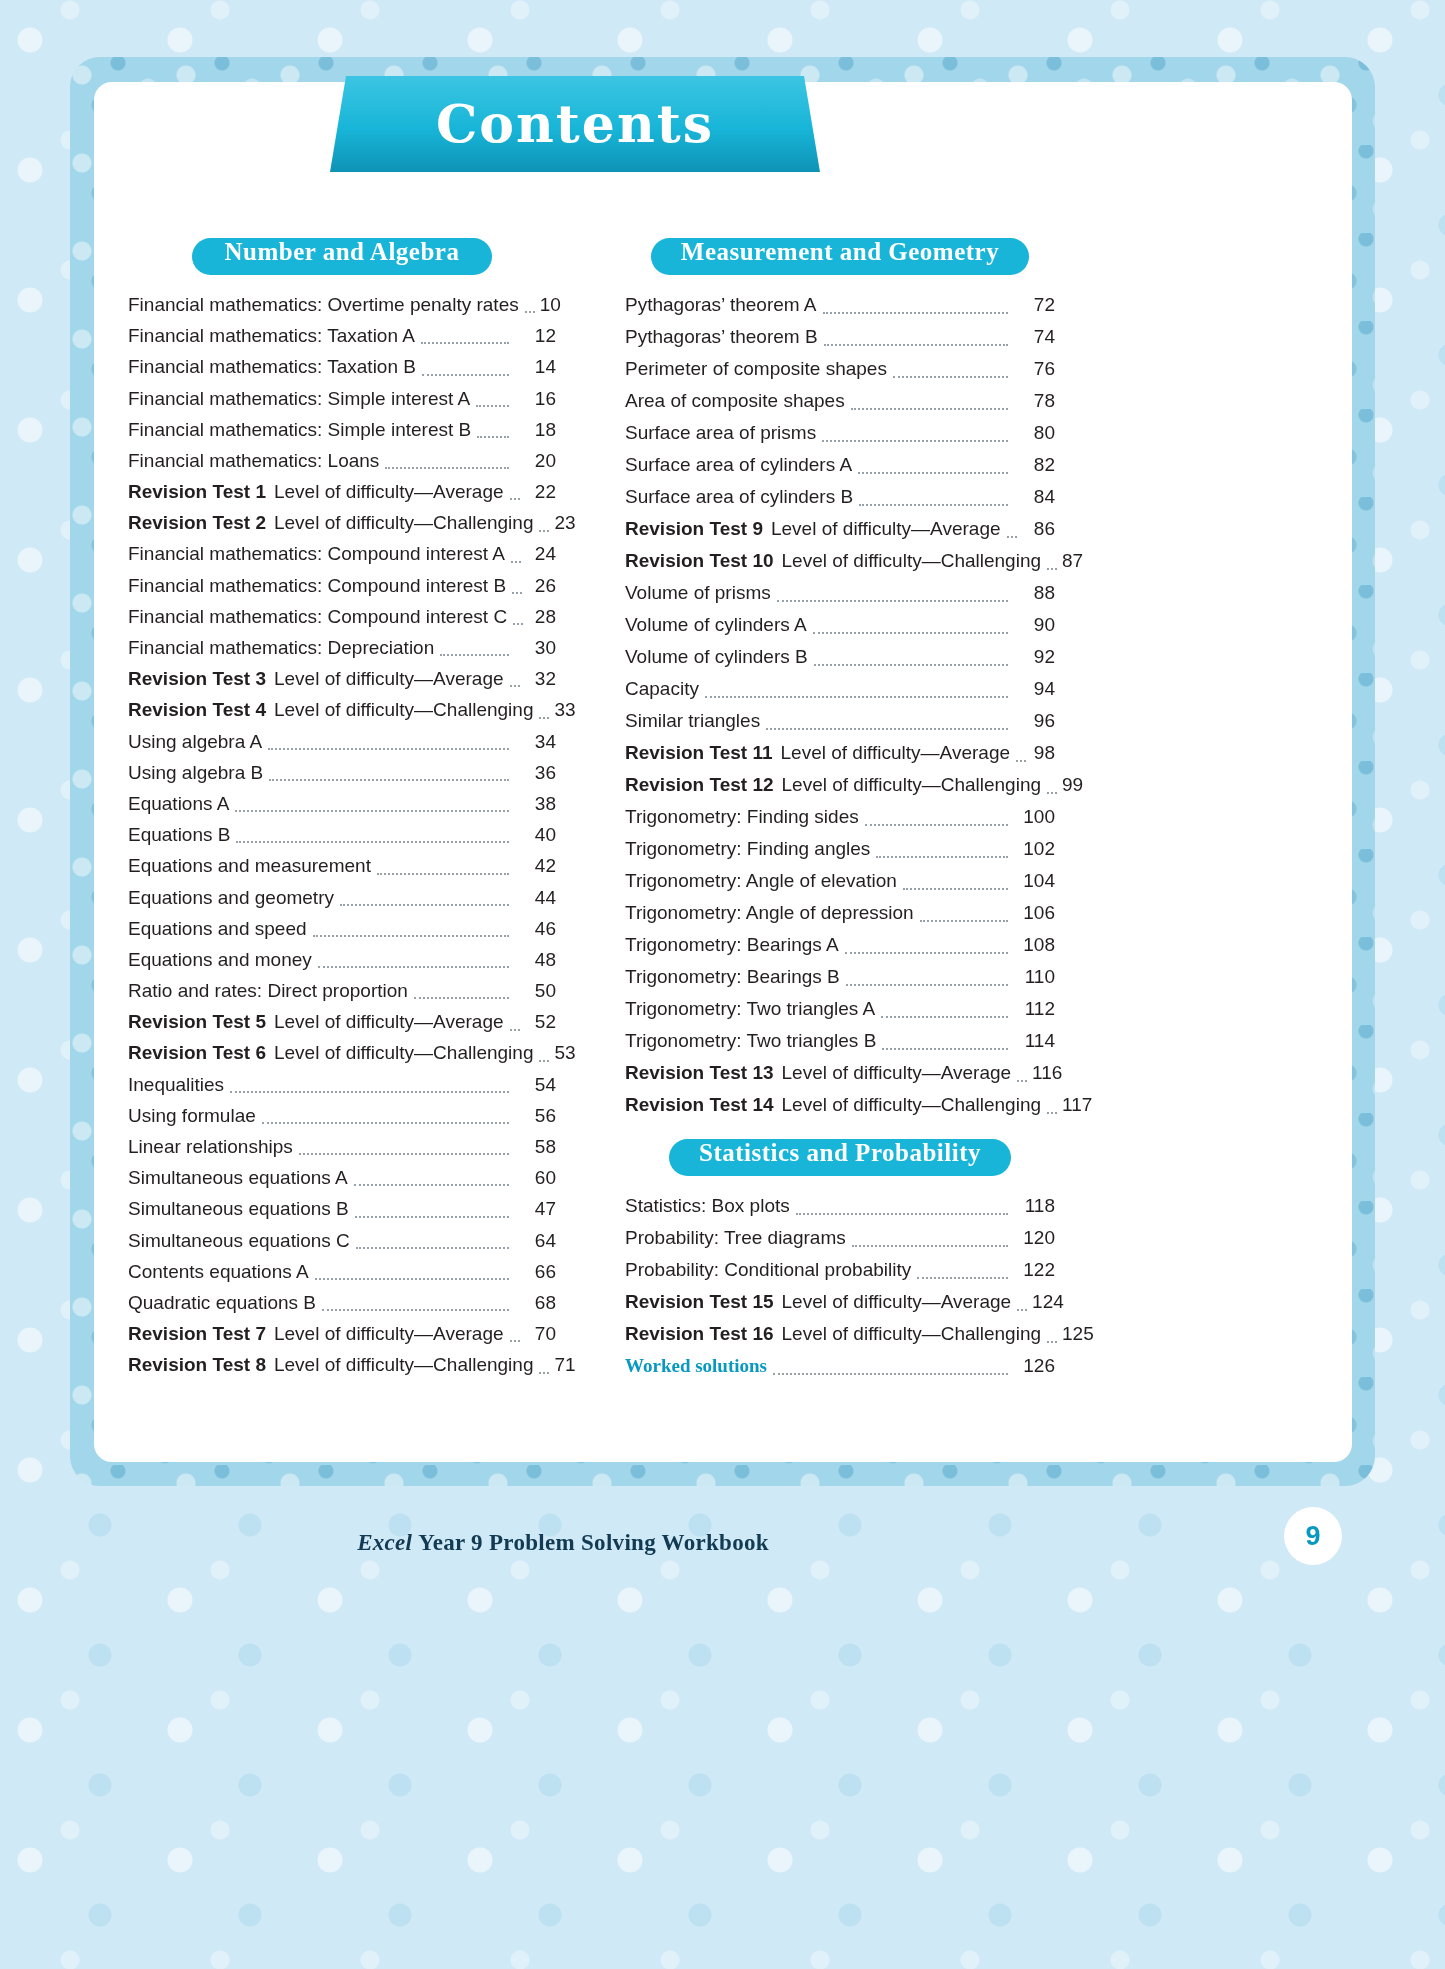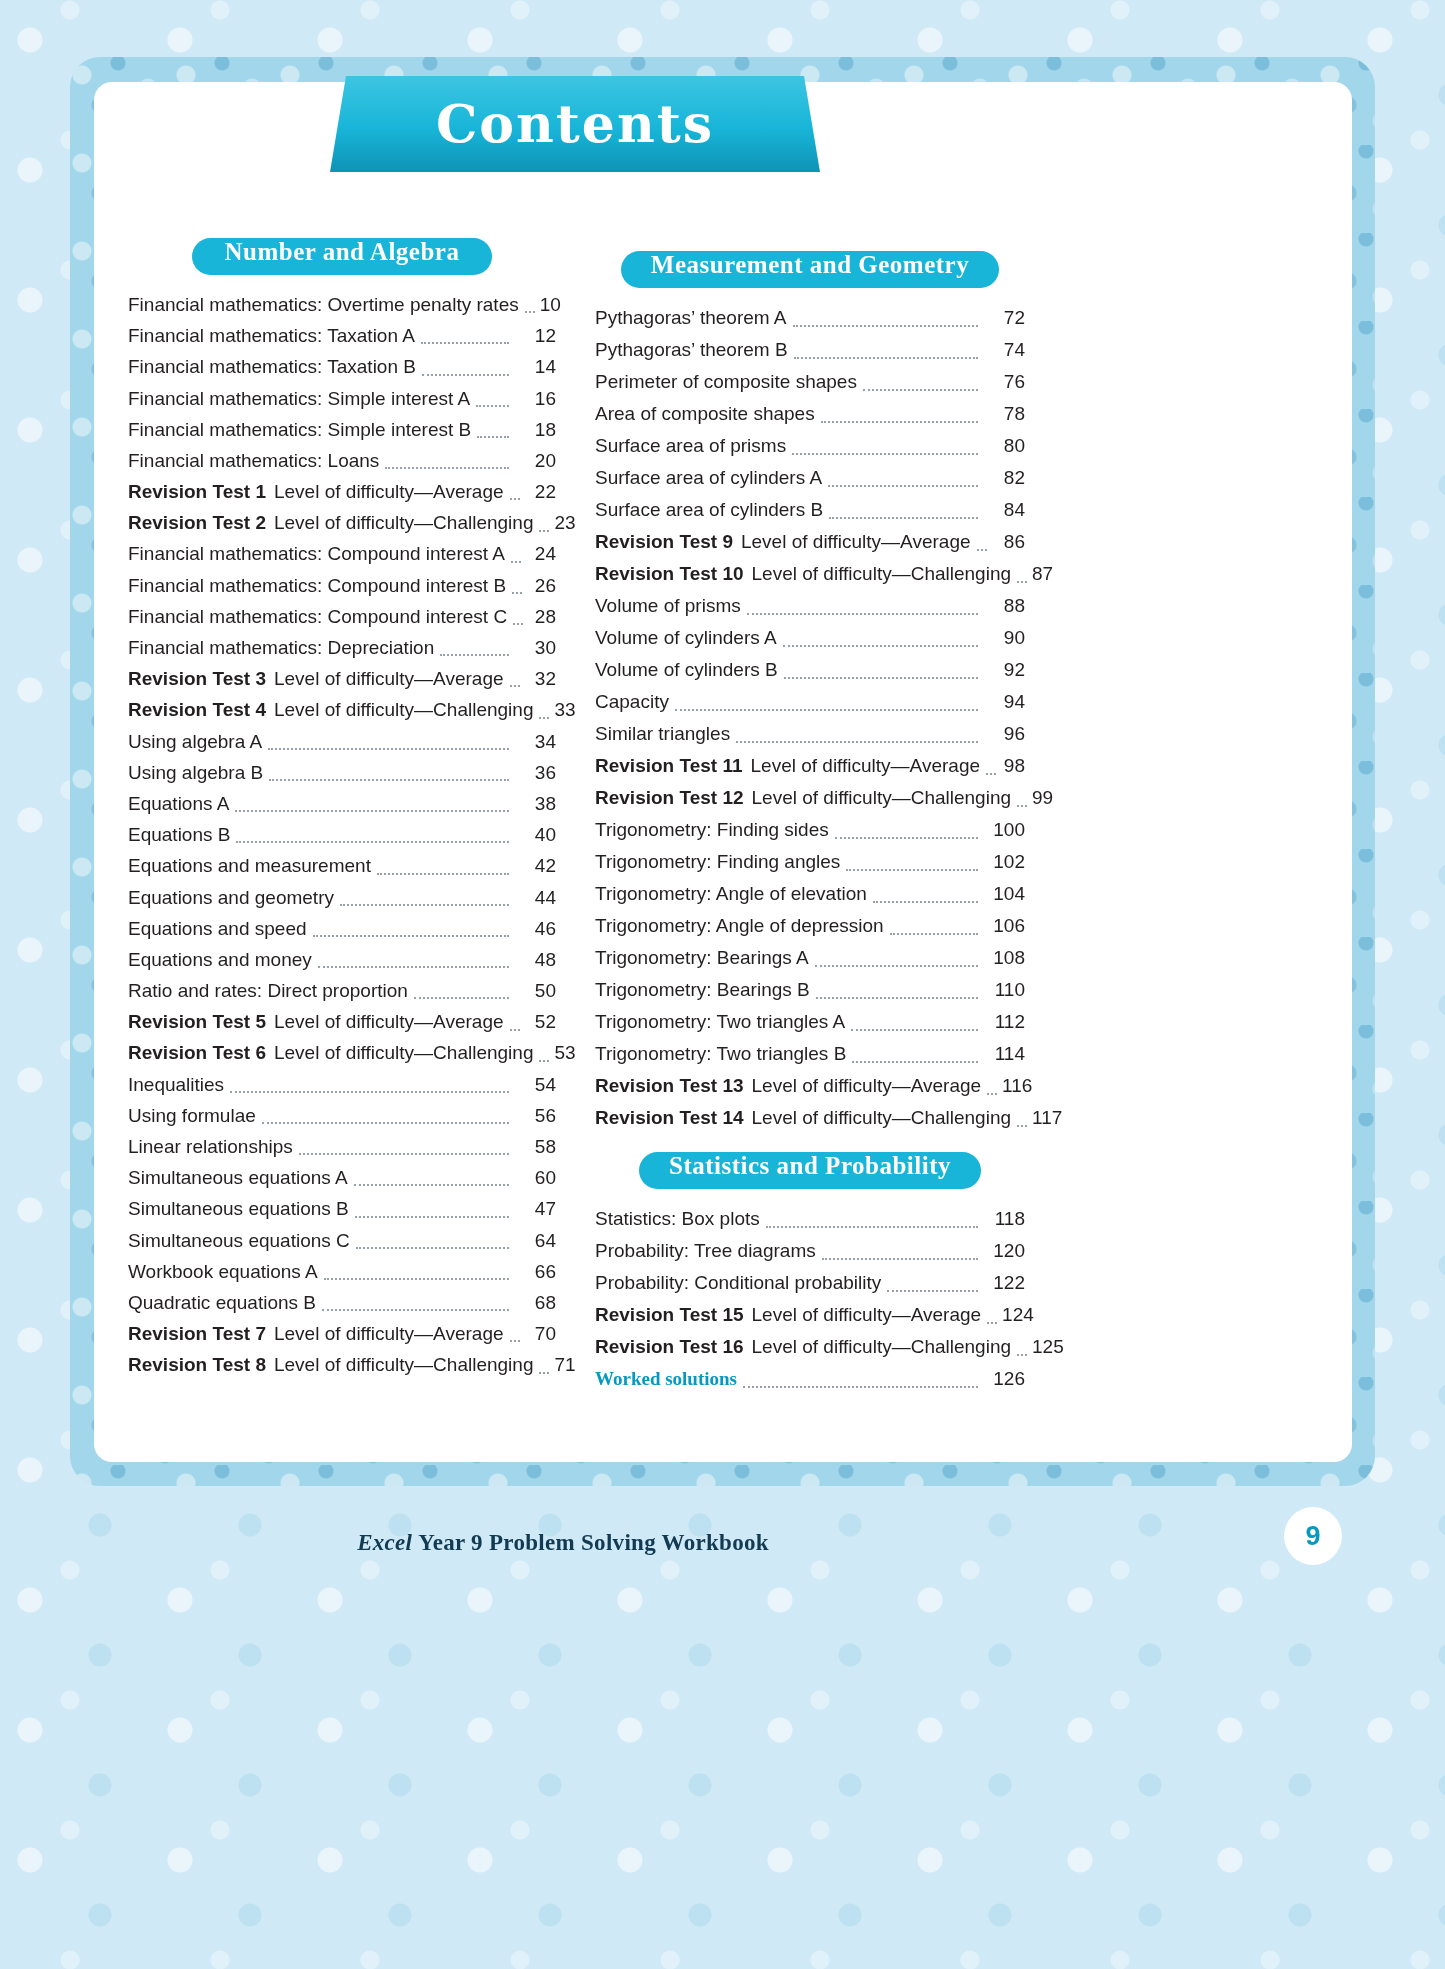--- a/index.html
+++ b/index.html
@@ -45,21 +45,21 @@
     background:linear-gradient(180deg,#3cc5e2 0%,var(--accent) 55%,var(--accent-deep) 100%);
     clip-path:polygon(16px 0, calc(100% - 16px) 0, 100% 100%, 0 100%);
     display:flex;align-items:center;justify-content:center;
   }
   .ribbon-title{
     color:#ffffff;font-family:"DejaVu Serif",serif;font-weight:700;
     font-size:52px;letter-spacing:2px;line-height:1;
   }
   .toc-col{position:absolute;top:238px;}
   .col-left{left:128px;width:428px;}
-  .col-right{left:595px;width:430px;margin-top:13px;}
+  .col-right{left:625px;width:430px;}
   .pill{
     height:37px;border-radius:19px;background:var(--accent);
     display:flex;align-items:flex-start;justify-content:center;
     margin:0 auto 14px auto;padding:0 30px;width:fit-content;min-width:300px;
   }
   .pill span{
     color:#ffffff;font-family:"Liberation Serif",serif;font-weight:600;
     font-size:25px;letter-spacing:.5px;white-space:nowrap;
   }
   .pill-gap{margin-top:18px;}
@@ -258,21 +258,21 @@
             <span class="toc-title"><span class="toc-text">Simultaneous equations B</span></span>
             <span class="toc-dots"></span>
             <span class="toc-page">47</span>
           </div>
           <div class="toc-row">
             <span class="toc-title"><span class="toc-text">Simultaneous equations C</span></span>
             <span class="toc-dots"></span>
             <span class="toc-page">64</span>
           </div>
           <div class="toc-row">
-            <span class="toc-title"><span class="toc-text">Workbook equations A</span></span>
+            <span class="toc-title"><span class="toc-text">Contents equations A</span></span>
             <span class="toc-dots"></span>
             <span class="toc-page">66</span>
           </div>
           <div class="toc-row">
             <span class="toc-title"><span class="toc-text">Quadratic equations B</span></span>
             <span class="toc-dots"></span>
             <span class="toc-page">68</span>
           </div>
           <div class="toc-row">
             <span class="toc-title"><b class="toc-bold">Revision Test 7</b><span class="toc-text">Level of difficulty—Average</span></span>

